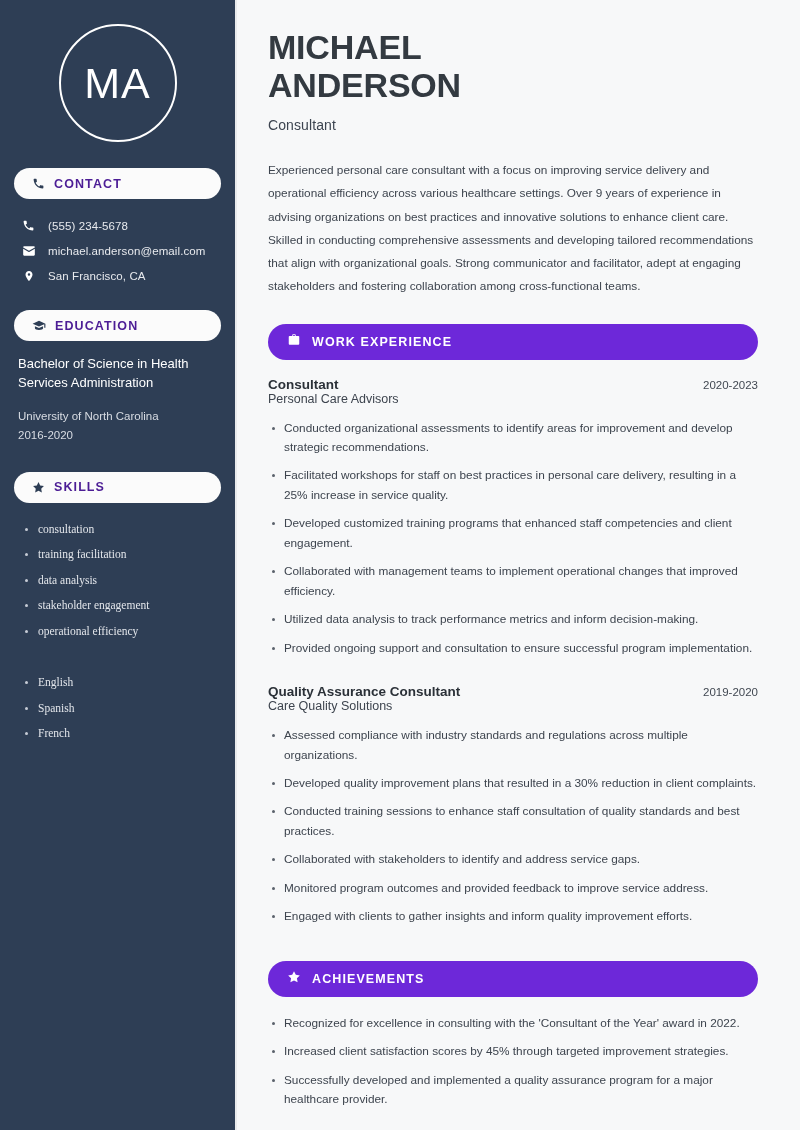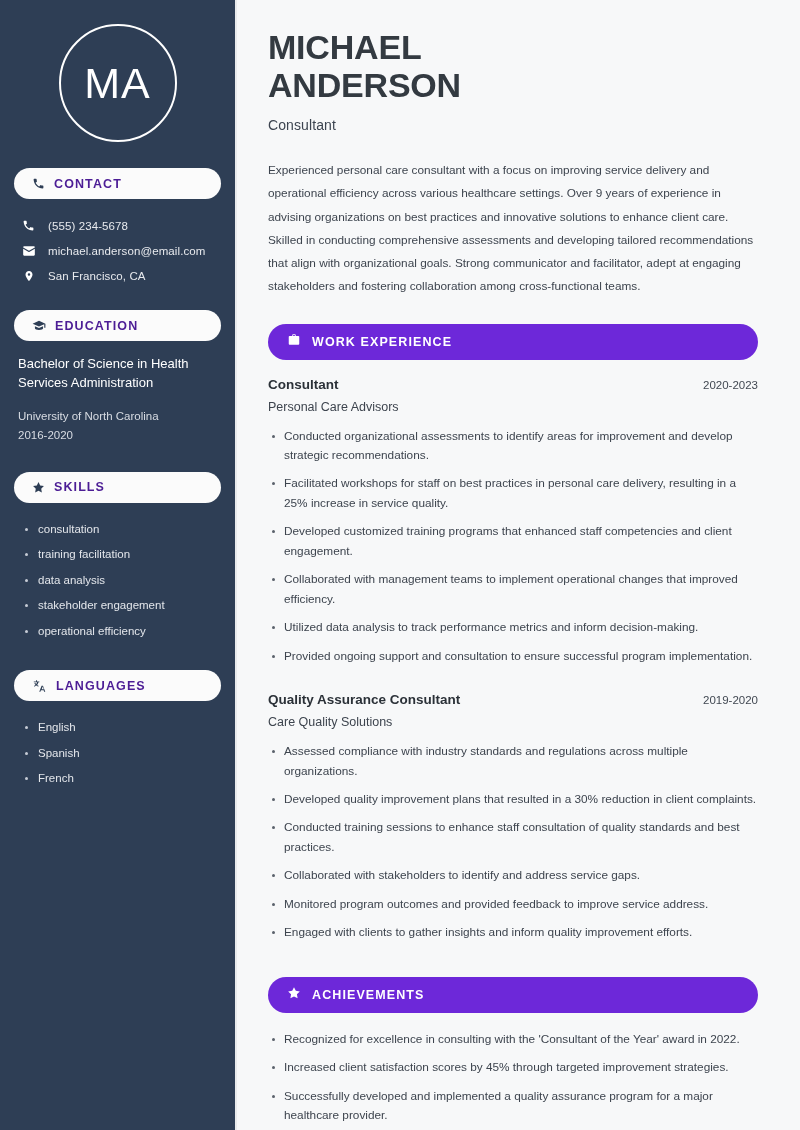--- a/index.html
+++ b/index.html
@@ -108,21 +108,21 @@
     font-size: 11.5px;
     color: #d8dce3;
     line-height: 1.7;
   }
   .edu-years {
     font-size: 11.5px;
     color: #d8dce3;
     line-height: 1.7;
   }
 
-  ul.side-list { list-style: none; margin: 0 0 26px 0; padding: 0 0 0 8px; }
+  ul.side-list { list-style: none; margin: 0 0 26px 0; padding: 0 0 0 8px; font-family: Liberation Serif, serif; }
   ul.side-list li {
     font-size: 11.5px;
     color: #e3e6eb;
     padding: 5px 0 5px 16px;
     position: relative;
     line-height: 1.35;
   }
   ul.side-list li::before {
     content: "";
     position: absolute;
@@ -192,21 +192,21 @@
     color: #2b3138;
   }
   .job-date {
     font-size: 11.5px;
     color: #414852;
     white-space: nowrap;
   }
   .job-company {
     font-size: 12.5px;
     color: #3d444e;
-    margin-top: 8px;
+    margin-top: 0;
   }
 
   ul.main-list { list-style: none; margin: 13px 0 0 0; padding: 0; }
   ul.main-list li {
     font-size: 11.8px;
     line-height: 1.65;
     color: #3d444e;
     padding: 0 0 9px 16px;
     position: relative;
   }
@@ -298,29 +298,20 @@
     </div>
 
     <ul class="side-list">
       <li>consultation</li>
       <li>training facilitation</li>
       <li>data analysis</li>
       <li>stakeholder engagement</li>
       <li>operational efficiency</li>
     </ul>
 
-    <div class="pill">
-      <span>
-        <svg width="15" height="14" viewBox="0 0 24 24" fill="#2e3e55">
-          <path d="M2.2 4.1h3.9V2.3h1.7v1.8h3.9v1.6h-1.5c-.4 1.7-1.2 3.2-2.3 4.4.8.6 1.7 1.1 2.6 1.4l-.7 1.6c-1.2-.4-2.3-1-3.2-1.8-1 .8-2.1 1.4-3.3 1.8l-.7-1.6c1-.3 1.9-.8 2.7-1.4C4.3 9 3.6 7.9 3.2 6.7l1.6-.4c.3.9.8 1.7 1.4 2.4.8-.9 1.4-2 1.7-3.2H2.2V4.1z"></path>
-          <path d="M15.6 11.4h2.3l4 10.3h-1.9l-.9-2.5h-4.7l-.9 2.5h-1.9l4-10.3zm.2 6.2h3.5l-1.7-4.6-1.8 4.6z"></path>
-        </svg>
-      </span>
-      <span class="pill-label">LANGUAGES</span>
-    </div>
 
     <ul class="side-list">
       <li>English</li>
       <li>Spanish</li>
       <li>French</li>
     </ul>
 
   </aside>
 
   <main class="main">

